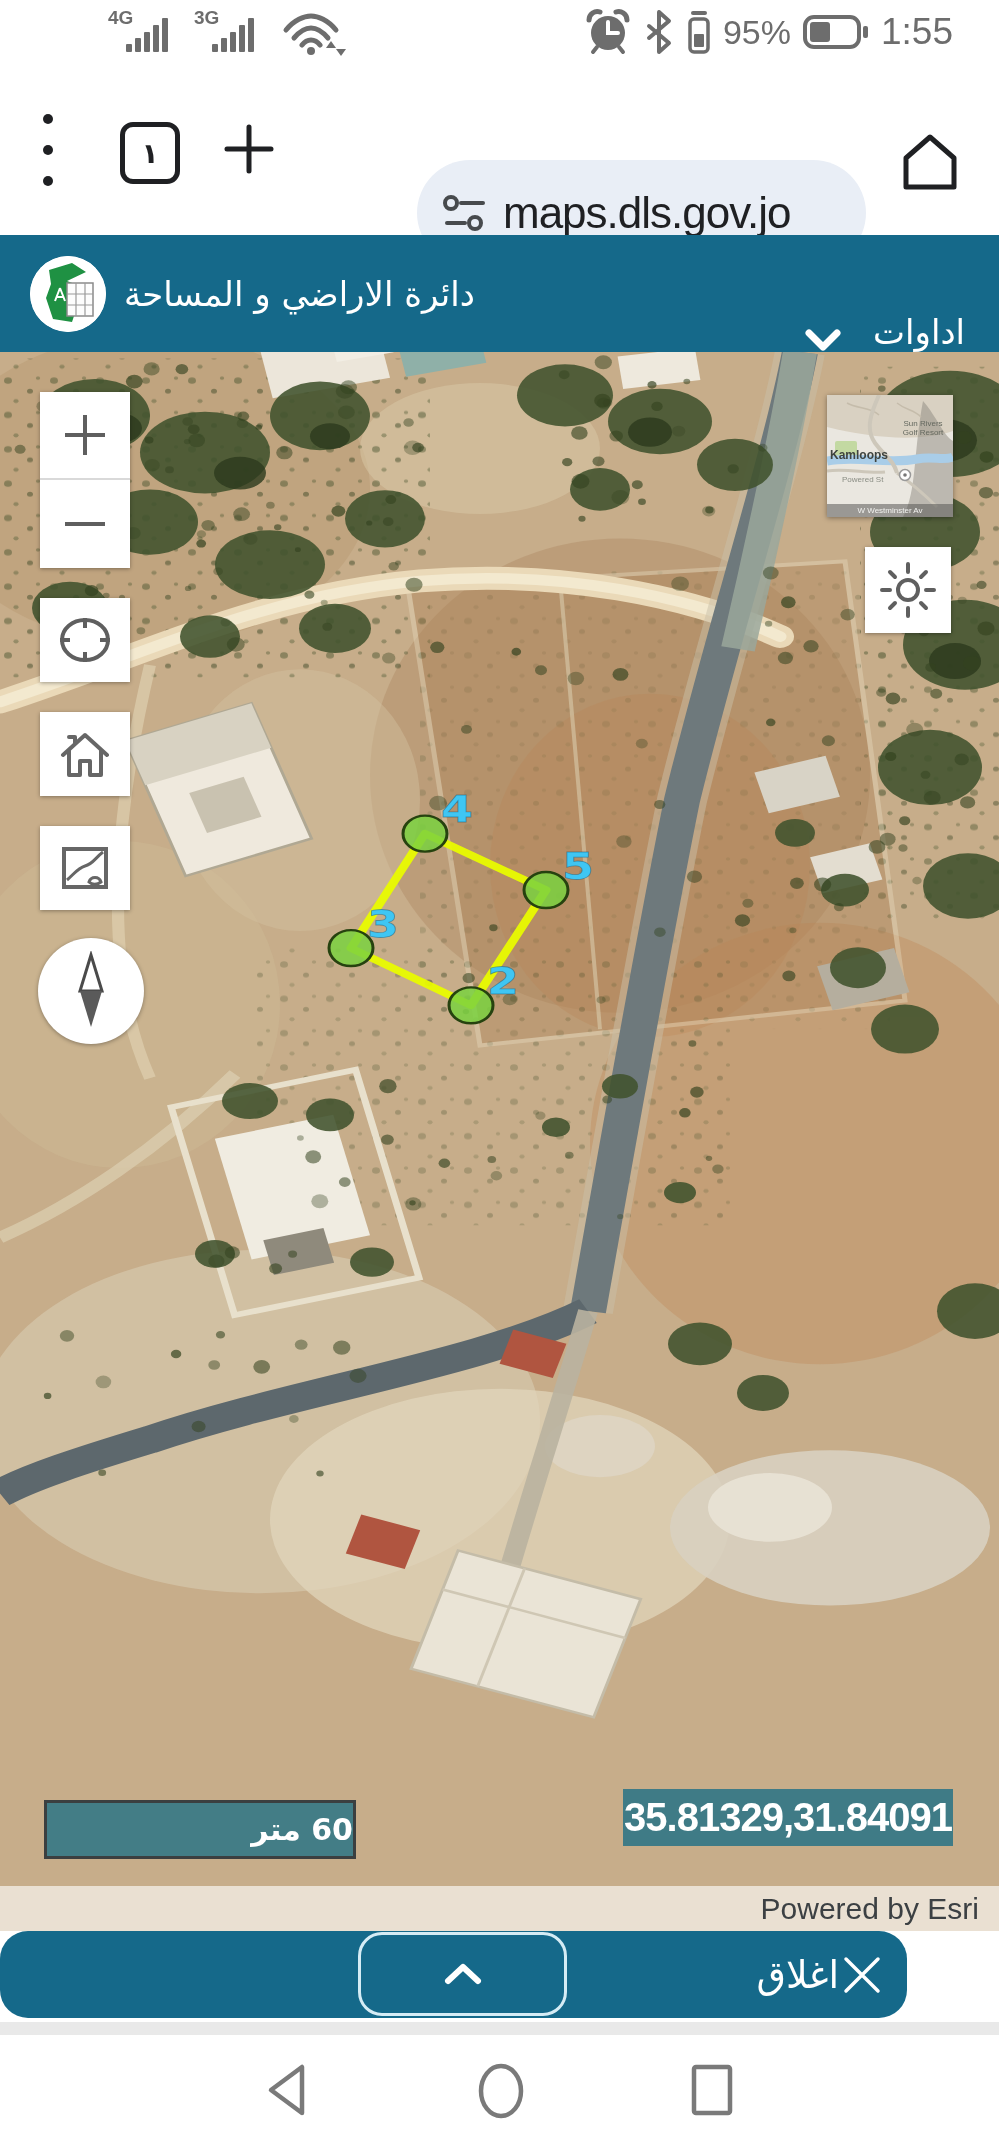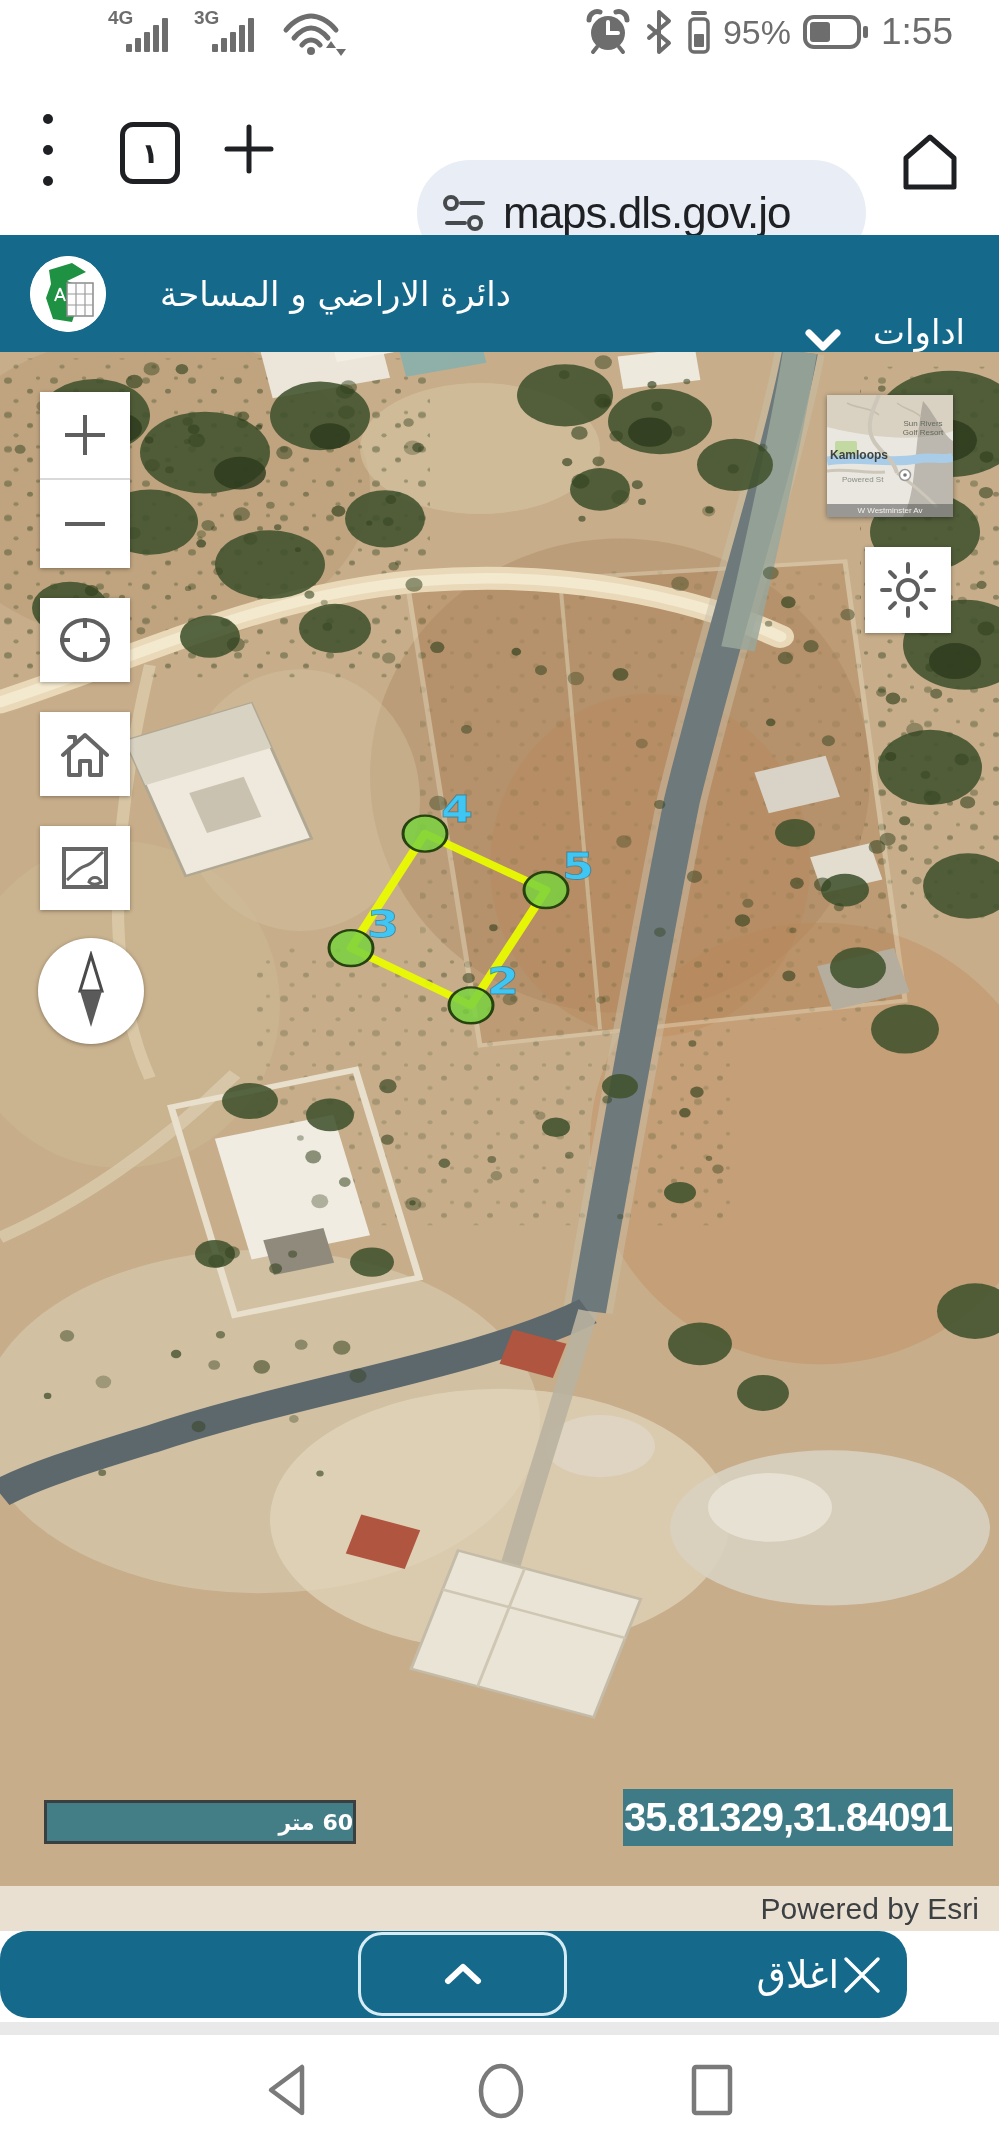--- a/index.html
+++ b/index.html
@@ -20,21 +20,21 @@
            display:flex;align-items:center;justify-content:center;font-size:28px;color:#1f2023;font-weight:bold;}
   .plus-btn{left:222px;top:58px;width:54px;height:54px;}
   .url-pill{left:417px;top:96px;width:449px;height:106px;background:#e9eef6;border-radius:53px;
             display:flex;align-items:center;gap:16px;padding:0 0 0 26px;box-sizing:border-box;}
   .url-text{font-family:"Liberation Sans",sans-serif;font-size:44px;color:#1f2023;letter-spacing:-1px;}
   .home-btn{left:898px;top:66px;width:64px;height:64px;}
   
   .app-header{top:235px;left:0;width:999px;height:117px;background:#15698a;}
   .logo{left:30px;top:21px;width:76px;height:76px;background:#fff;border-radius:50%;overflow:hidden;
         display:flex;align-items:center;justify-content:center;}
-  .hdr-title{left:124px;top:0;height:117px;display:flex;align-items:center;color:#fff;font-size:34px;margin-left:36px;}
+  .hdr-title{left:124px;top:0;height:117px;display:flex;align-items:center;color:#fff;font-size:34px;}
   .tools{right:34px;top:0;height:117px;display:flex;align-items:flex-end;gap:32px;color:#fff;font-size:34px;}
   
   .map-area{top:352px;left:0;width:999px;height:1579px;background:#c7ad8a;}
   .map-btn{position:absolute;background:#fff;box-shadow:0 1px 4px rgba(0,0,0,.35);
            display:flex;align-items:center;justify-content:center;}
   .zoom-panel{left:40px;top:40px;width:90px;height:176px;background:#fff;box-shadow:0 1px 4px rgba(0,0,0,.35);}
   .zoom-cell{width:90px;height:88px;display:flex;align-items:center;justify-content:center;box-sizing:border-box;}
   .zoom-cell.first{border-bottom:2px solid #d9d9d9;}
   .btn-locate{left:40px;top:246px;width:90px;height:84px;}
   .btn-home2{left:40px;top:360px;width:90px;height:84px;}
@@ -43,22 +43,22 @@
            box-shadow:0 1px 4px rgba(0,0,0,.35);display:flex;align-items:center;justify-content:center;}
   .btn-sun{left:865px;top:195px;width:86px;height:86px;}
   .inset-map{left:827px;top:43px;width:126px;height:122px;box-shadow:0 1px 5px rgba(0,0,0,.4);overflow:hidden;background:#eae7e0;}
   .inset-map span{position:absolute;font-family:"Liberation Sans",sans-serif;}
   .inset-city{left:3px;top:53px;font-size:12px;font-weight:bold;color:#3f4440;}
   .inset-poi{right:3px;top:24px;width:54px;font-size:8px;line-height:1.15;color:#64685f;text-align:center;}
   .inset-street{left:15px;top:80px;font-size:8px;color:#8a8d84;}
   .inset-strip{left:0;bottom:0;width:126px;height:13px;background:rgba(88,88,86,.55);
                display:flex;align-items:center;justify-content:center;}
   .inset-strip span{position:static;color:#f2f2ef;font-size:8px;}
-  .scale-bar{left:44px;top:1448px;width:312px;height:44px;background:rgba(44,116,133,.85);
-             border:3px solid #3b3f40;box-sizing:border-box;color:#fff;font-size:22px;font-weight:bold;
+  .scale-bar{left:44px;top:1448px;width:312px;height:59px;background:rgba(44,116,133,.85);
+             border:3px solid #3b3f40;box-sizing:border-box;color:#fff;font-size:30px;font-weight:bold;
              display:flex;align-items:center;padding-left:0;}
   .coords-box{left:623px;top:1437px;width:330px;height:57px;background:rgba(44,116,133,.88);
               color:#fff;font-family:"Liberation Sans",sans-serif;font-weight:bold;font-size:40px;
               display:flex;align-items:center;justify-content:center;letter-spacing:-1px;}
   .esri-strip{top:1886px;left:0;width:999px;height:45px;background:rgba(255,255,255,.62);
               display:flex;align-items:center;justify-content:flex-end;padding-right:20px;box-sizing:border-box;
               font-family:"Liberation Sans",sans-serif;font-size:30px;color:#3c4043;}
   
   .bottom-bar{top:1931px;left:0;width:907px;height:87px;background:#15698a;border-radius:28px;}
   .close-group{right:24px;top:0;height:87px;display:flex;align-items:center;gap:2px;color:#fff;}

